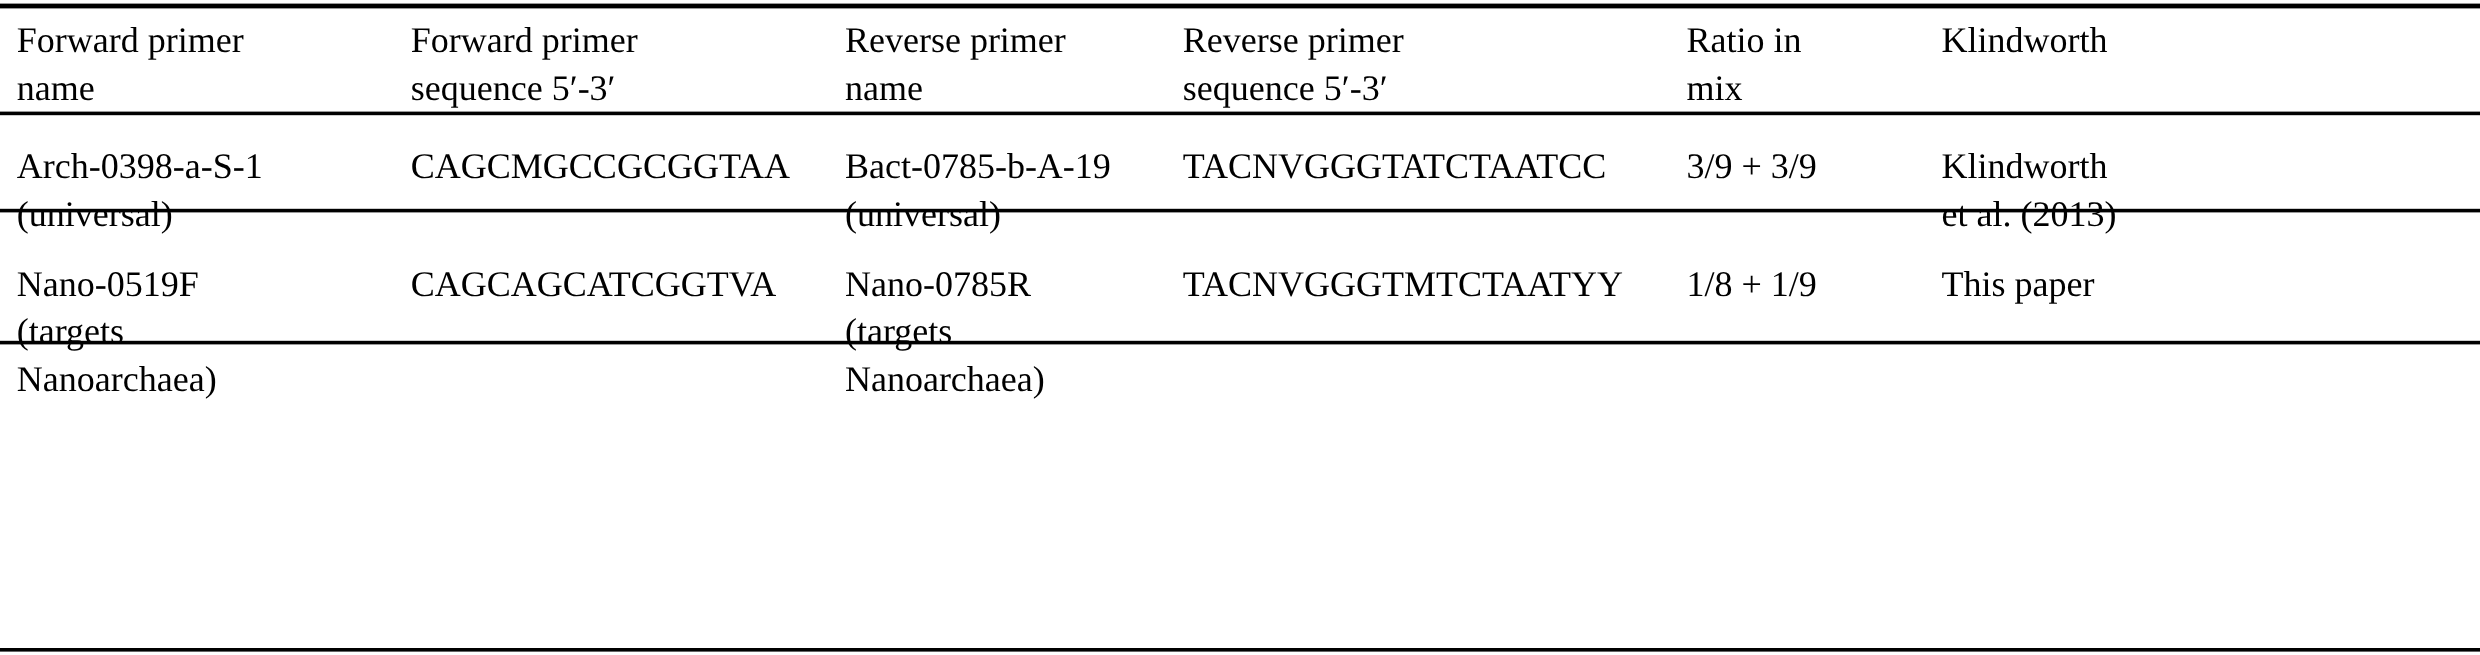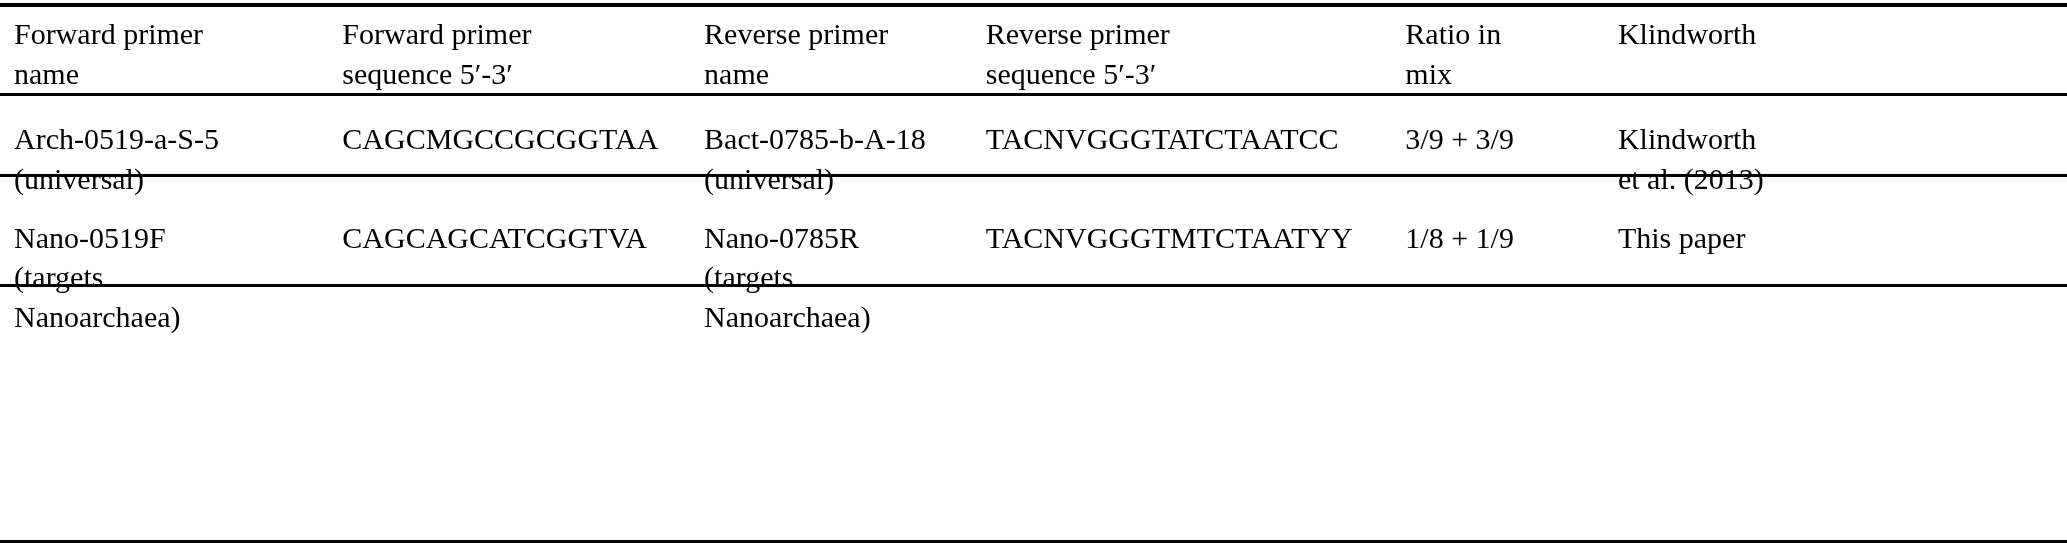--- a/index.html
+++ b/index.html
@@ -108,28 +108,28 @@
         </th>
         <th>
           <span class="cellline">Klindworth</span>
         </th>
       </tr>
     </thead>
     <tbody>
 
       <tr>
         <td>
-          <span class="cellline">Arch-0519-a-S-5</span>
+          <span class="cellline">Arch-0398-a-S-1</span>
           <span class="cellline">(universal)</span>
         </td>
         <td>
           <span class="cellline">CAGCMGCCGCGGTAA</span>
         </td>
         <td>
-          <span class="cellline">Bact-0785-b-A-18</span>
+          <span class="cellline">Bact-0785-b-A-19</span>
           <span class="cellline">(universal)</span>
         </td>
         <td>
           <span class="cellline">TACNVGGGTATCTAATCC</span>
         </td>
         <td>
           <span class="cellline">3/9 + 3/9</span>
         </td>
         <td>
           <span class="cellline">Klindworth</span>

